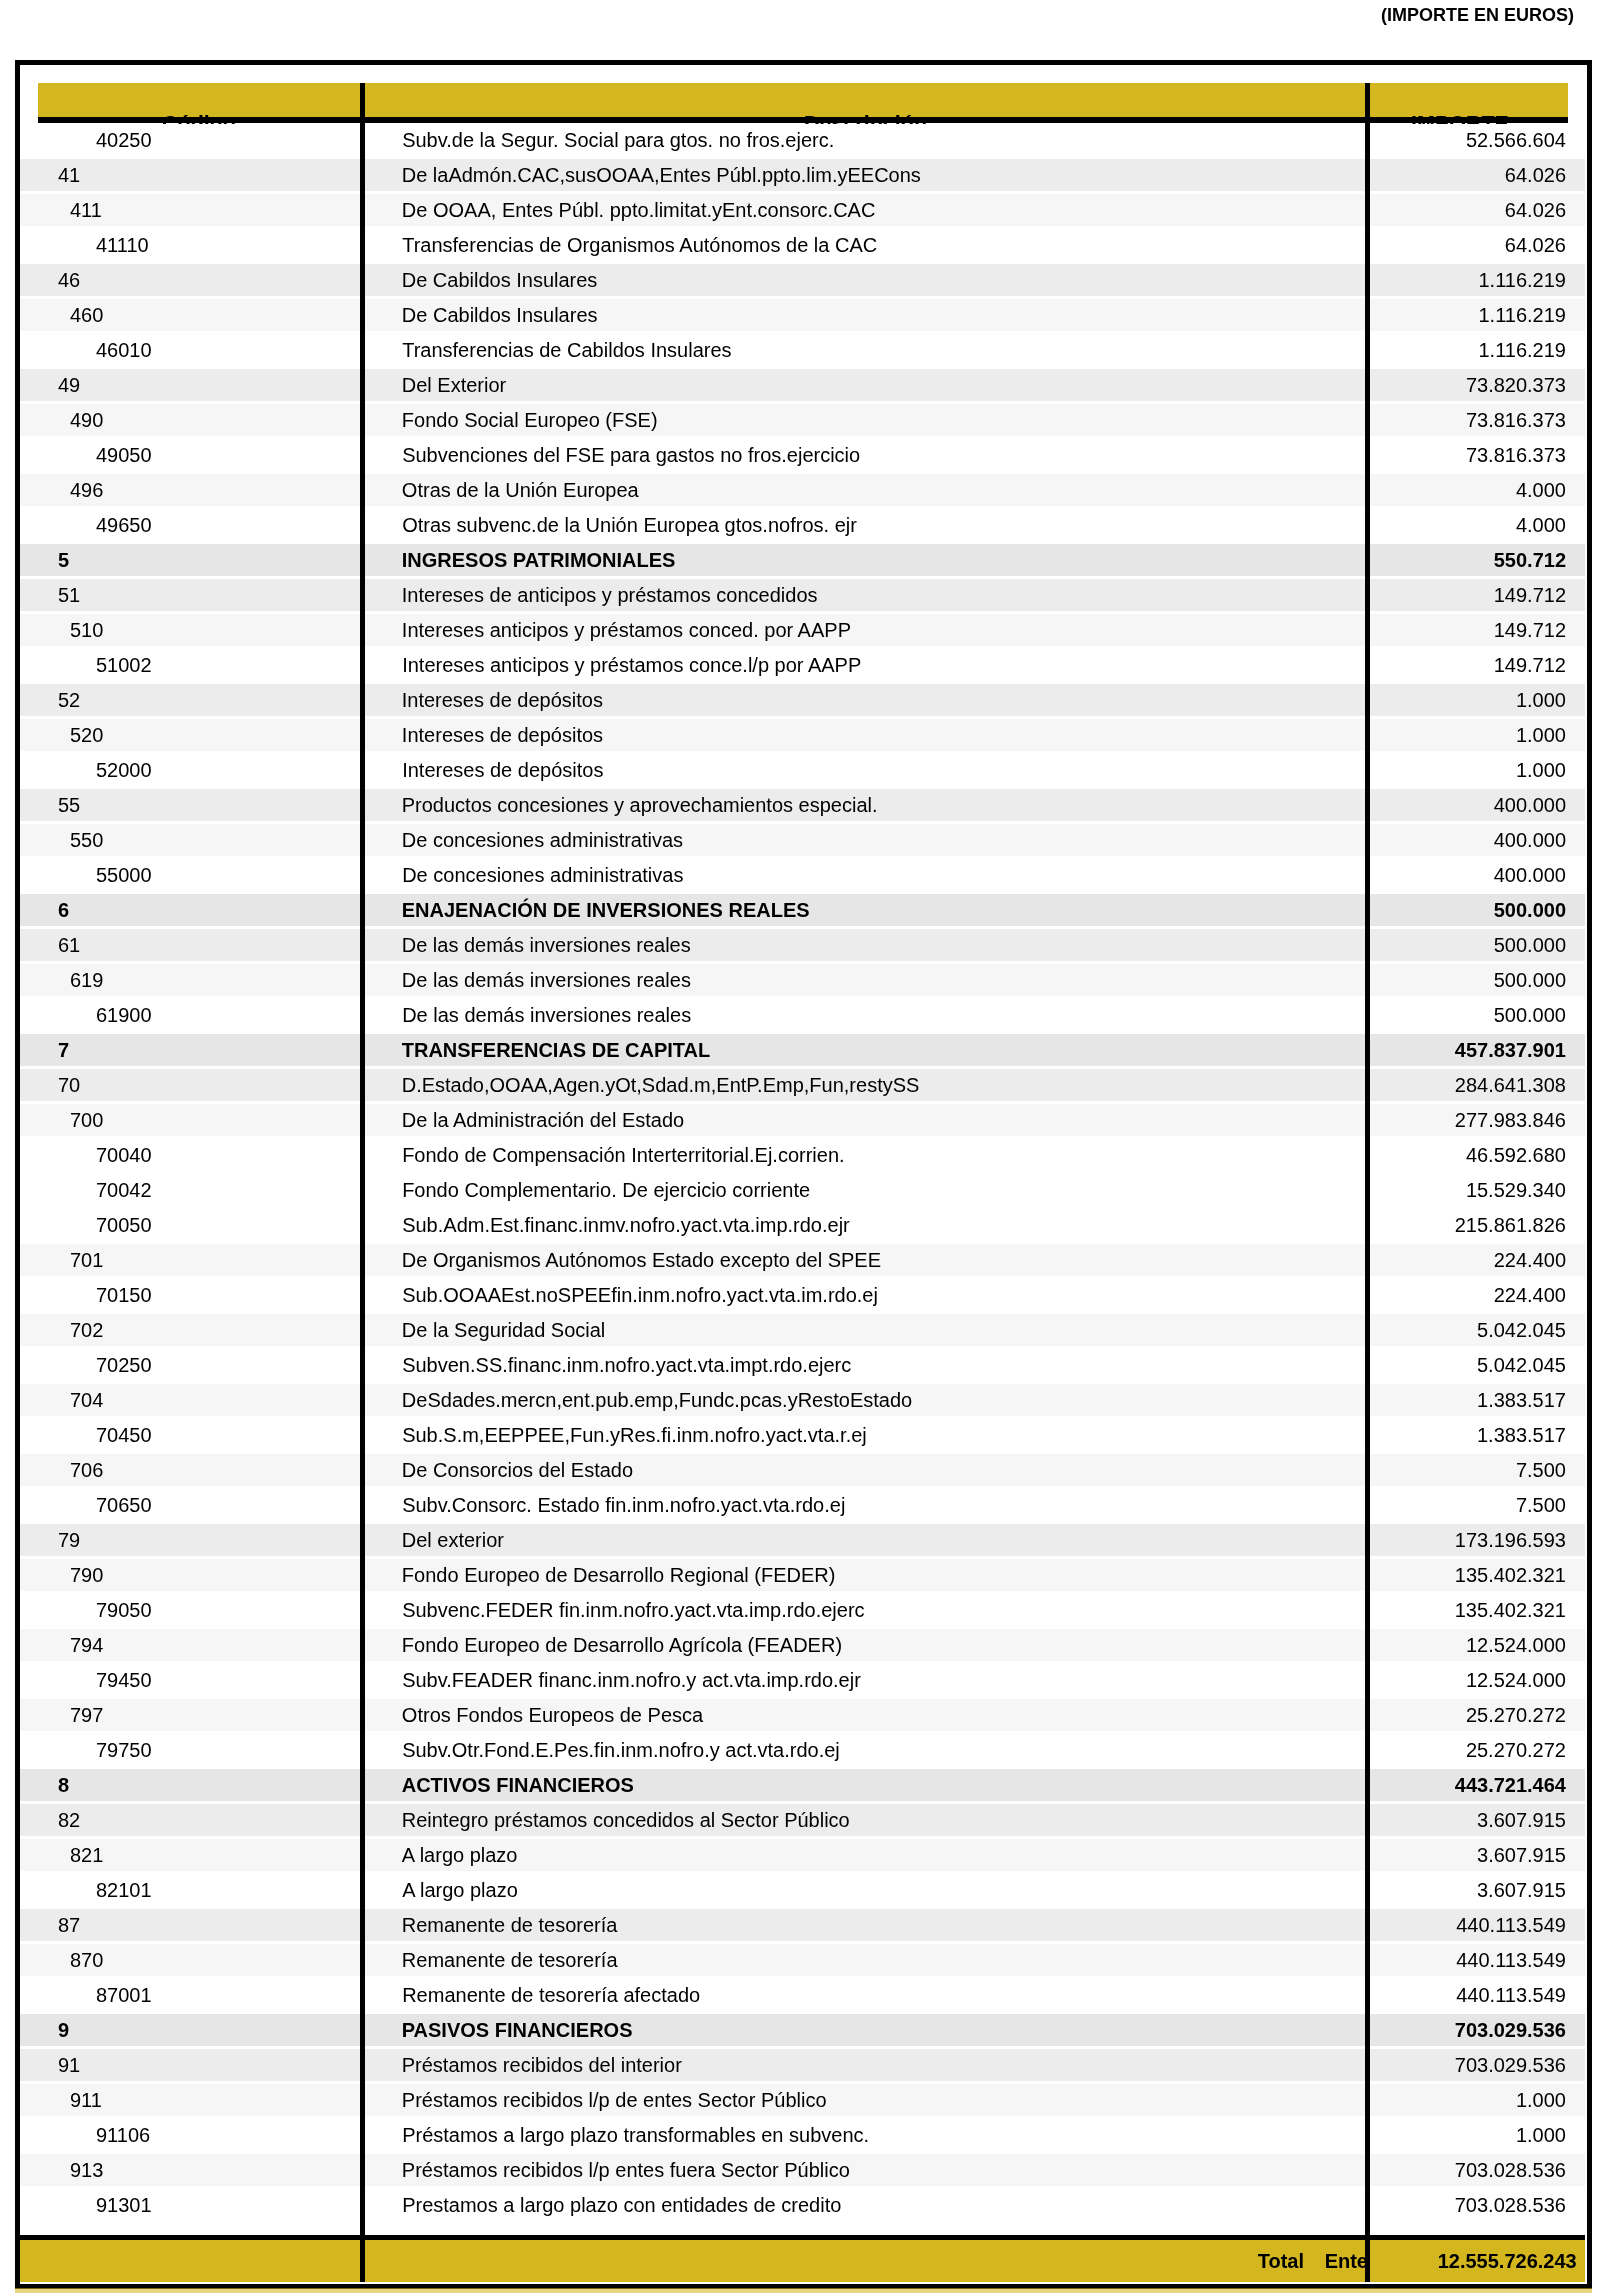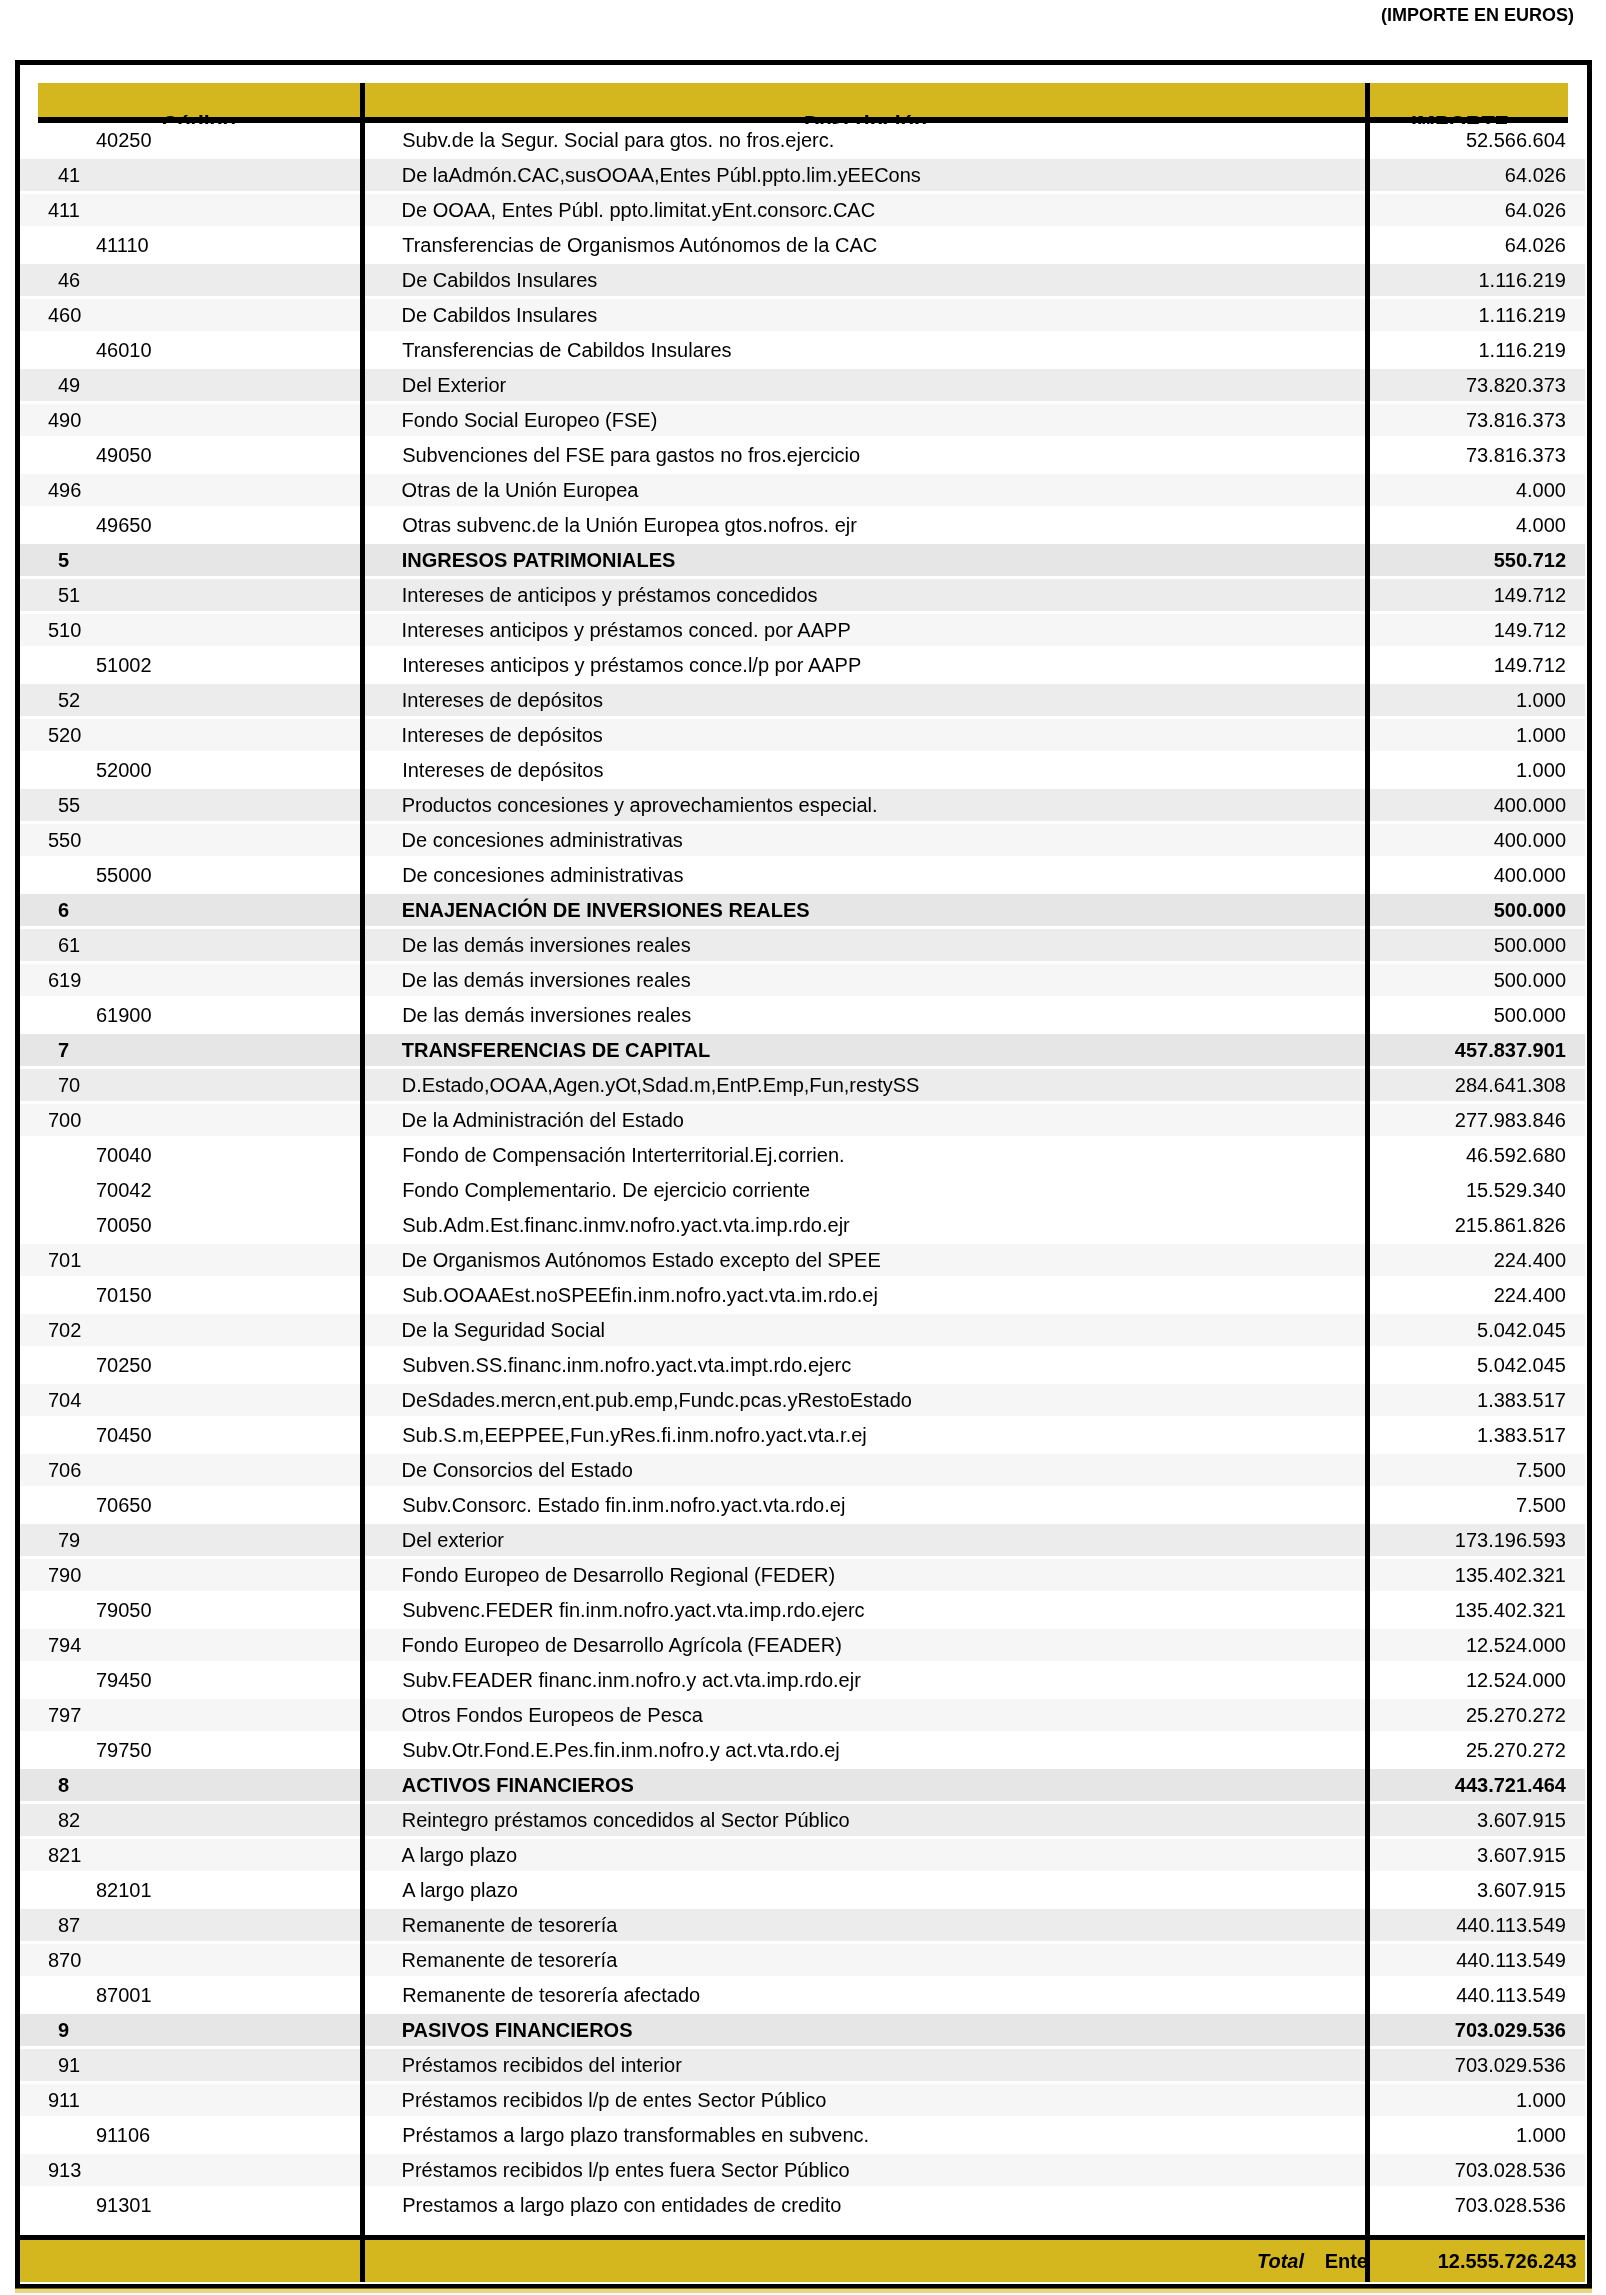--- a/index.html
+++ b/index.html
@@ -20,28 +20,28 @@
   .d2{left:1345px;}
   .rows{position:absolute;left:0;top:57px;width:1565px;}
   .row{display:flex;height:35px;box-sizing:border-box;padding:1.7px 0 0.8px 0;background-clip:content-box;}
   .row.lvl1{background-color:var(--g1);font-weight:bold;}
   .row.lvl2{background-color:var(--g2);}
   .row.lvl3{background-color:var(--g3);}
   .row.lvl5{background-color:#ffffff;}
   .cell{box-sizing:border-box;font-size:20px;line-height:32px;white-space:nowrap;overflow:hidden;}
   .c-code{width:340px;}
   .lvl1 .c-code,.lvl2 .c-code{padding-left:38px;border-radius:12px;}
-  .lvl3 .c-code{padding-left:28px;}
+  .lvl3 .c-code{padding-left:50px;}
   .lvl5 .c-code{padding-left:76px;}
   .c-desc{width:1006px;padding-left:26px;margin-left:20px;}
   .c-imp{width:220px;padding-right:19px;text-align:right;}
   .foot-line{position:absolute;left:0;top:2170px;width:1565px;height:5px;background:#000;z-index:6;}
   .foot-band{position:absolute;left:0;top:2175px;width:1565px;height:42px;background:var(--yellow);}
   .foot-band span{position:absolute;top:0;height:42px;line-height:42px;font-weight:bold;font-size:20px;white-space:nowrap;}
-  .foot-total{right:281px;font-style:italic;}
+  .foot-total{right:281px;}
   .foot-ente{right:217px;}
   .foot-amount{right:8.3px;font-size:20.7px;z-index:7;}
   .bottom-shadow{position:absolute;left:15px;top:2288px;width:1577px;height:5px;
                  background:var(--yellow);opacity:0.55;}
 </style>
 </head>
 <body>
 
 <div class="page">
   <div class="top-note">(IMPORTE EN EUROS)</div>

